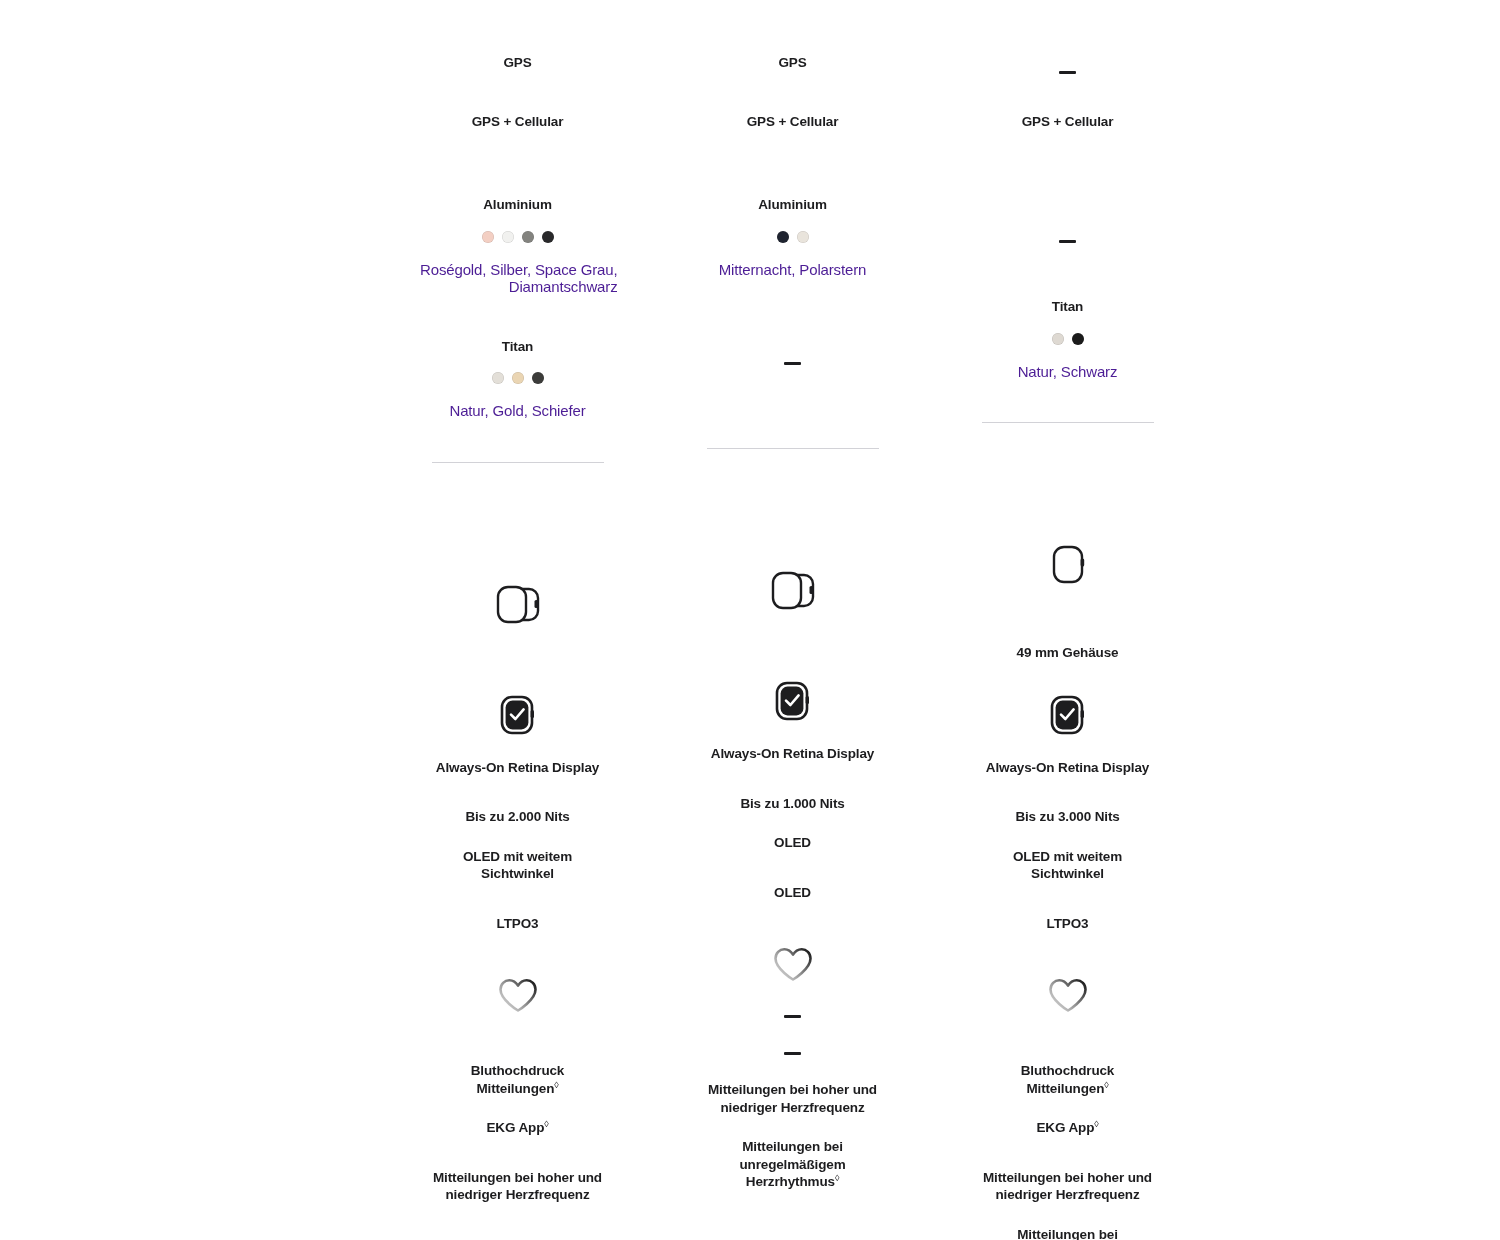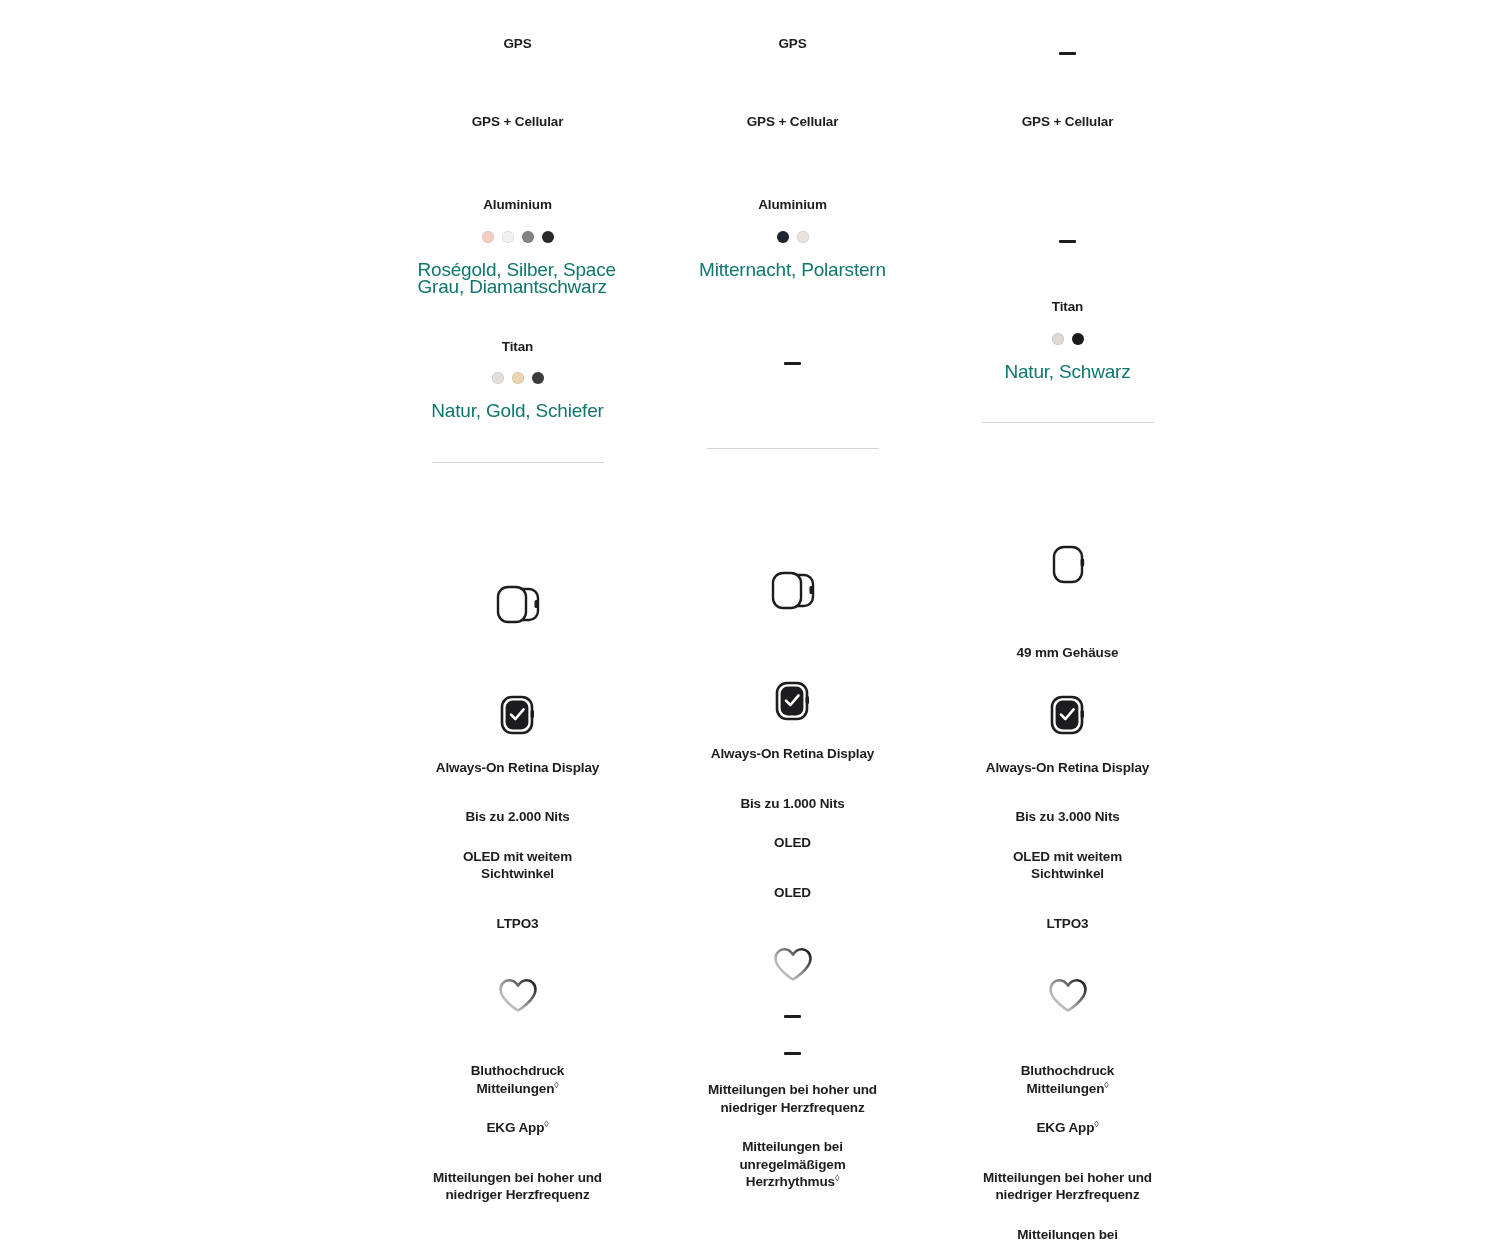--- a/index.html
+++ b/index.html
@@ -43,39 +43,39 @@
   .label {
     font-size: 13.5px;
     line-height: 17.5px;
     font-weight: 600;
     color: #1d1d1f;
     letter-spacing: -0.01em;
     text-align: center;
   }
 
   .sub-label {
-    font-size: 19px;
+    font-size: 15px;
     line-height: 17.5px;
     font-weight: 400;
-    color: #0f766e;
+    color: #4c1d95;
     letter-spacing: -0.01em;
-    text-align: left;
+    text-align: right;
     max-width: 200px;
   }
 
   .dash {
     display: block;
     width: 17px;
     height: 3px;
     background: #1d1d1f;
     border-radius: 1px;
   }
 
   
-  .conn-gps   { height: 78px; justify-content: flex-start; padding-top: 35px; }
+  .conn-gps   { height: 78px; justify-content: flex-start; padding-top: 54px; }
   .conn-cell  { height: 78px; justify-content: flex-start; padding-top: 35px; }
 
   
   .mat-block { padding-top: 40px; }
   .mat-block.titan { padding-top: 42px; }
 
   .swatches {
     display: flex;
     gap: 8px;
     margin-top: 17px;

